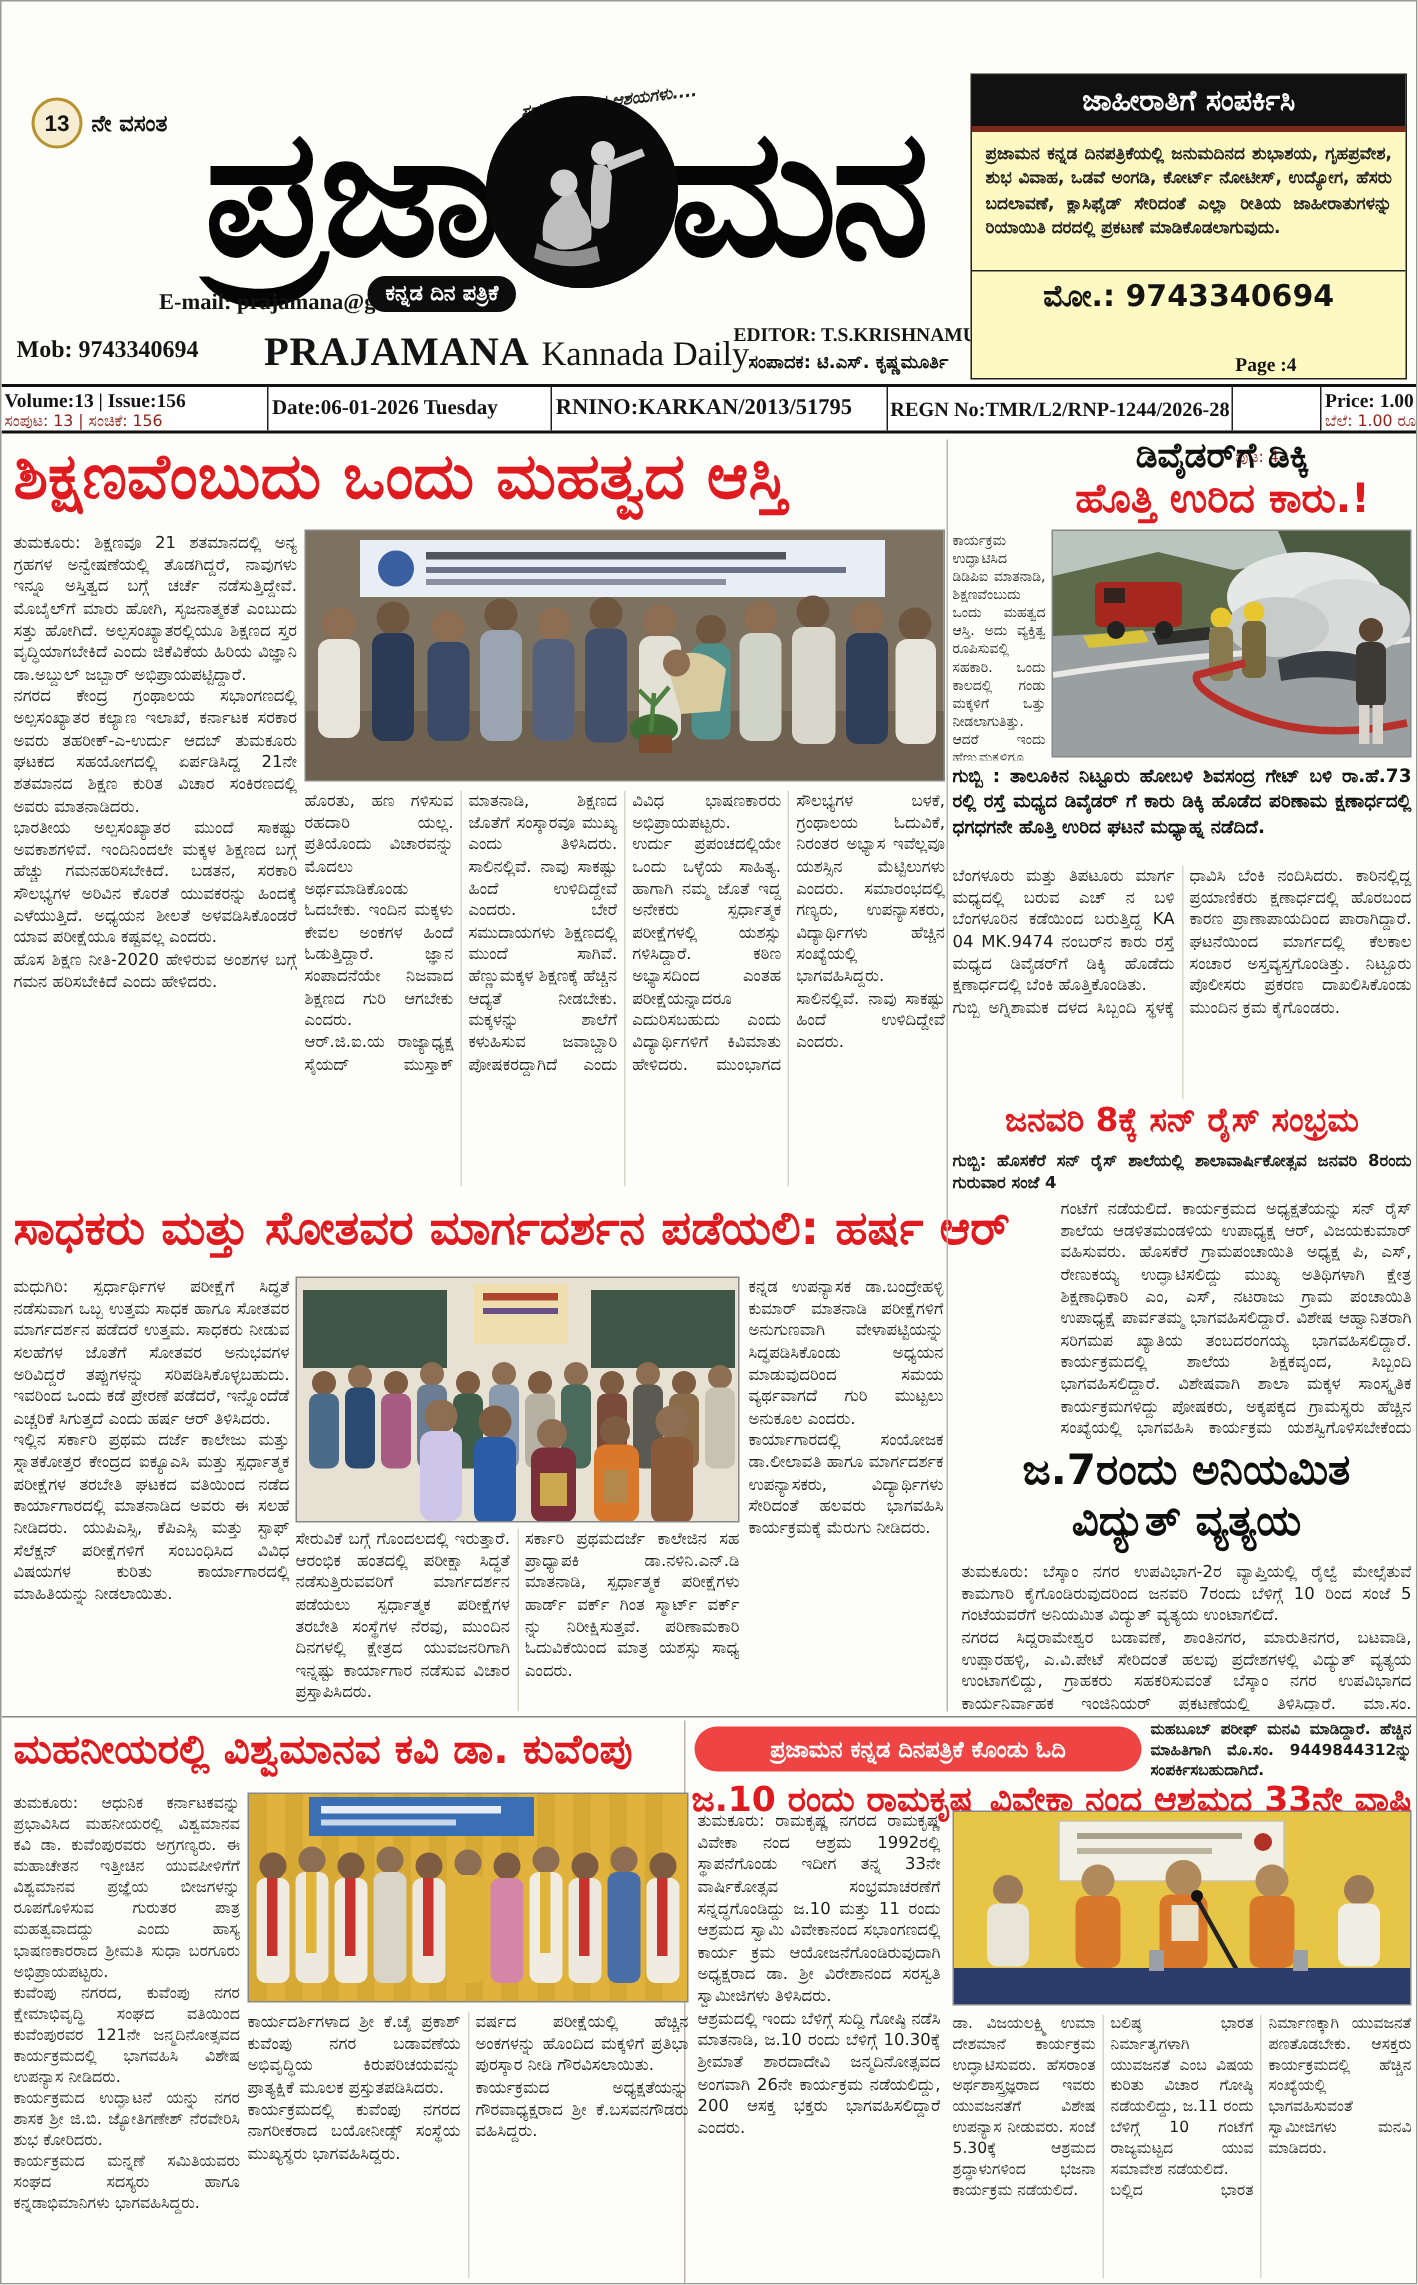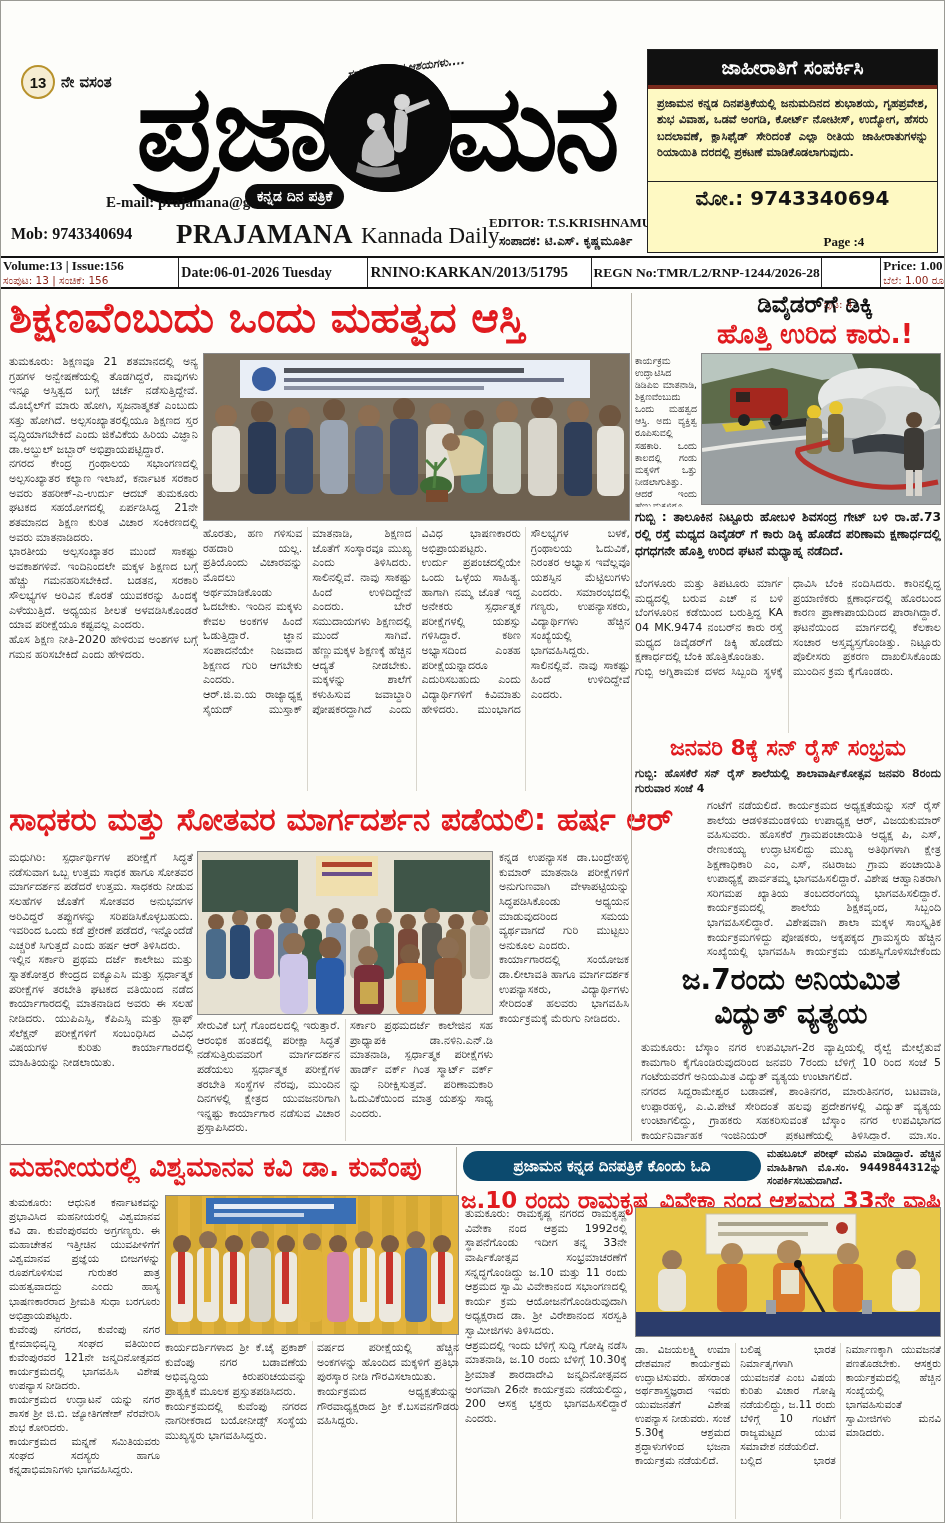--- a/index.html
+++ b/index.html
@@ -29,21 +29,21 @@
   .addr-wrap{border-top:1.5px solid #222;text-align:center;padding:5px 6px 4px 6px;}
   .addr-pill{display:inline-block;border:1.2px solid #333;border-radius:10px;padding:1px 10px;font-size:11px;font-weight:bold;}
   .adbox-phone{border-top:1.5px solid #222;text-align:center;font-weight:bold;font-size:20px;padding:4px 2px;}
   
   .infobar{display:flex;align-items:stretch;border-top:2px solid #111;border-bottom:2.5px solid #111;background:#fff;}
   .info-cell{padding:2px 2px;display:flex;flex-direction:column;justify-content:center;}
   .info-cell+.info-cell{border-left:1.5px solid #222;}
   .info-en{font-weight:bold;font-size:13px;font-family:"Liberation Serif","DejaVu Serif",serif;white-space:nowrap;}
   .info-kn{font-size:10.5px;color:#8d2318;white-space:nowrap;}
   .photo{position:absolute;overflow:hidden;border:1px solid #888;}
-  .badge-buy{background:#0c4a6e;color:#fff;border-radius:16px;display:flex;align-items:center;justify-content:center;
+  .badge-buy{background:#ef4444;color:#fff;border-radius:16px;display:flex;align-items:center;justify-content:center;
     font-weight:bold;font-size:15px;}
   .cap-bold{font-weight:bold;font-size:12.3px;line-height:1.38;text-align:justify;}
 </style>
 </head>
 <body>
 
 <div id="page">
 
   <div class="abs" style="left:0;top:0;width:945px;height:252px;">
 

